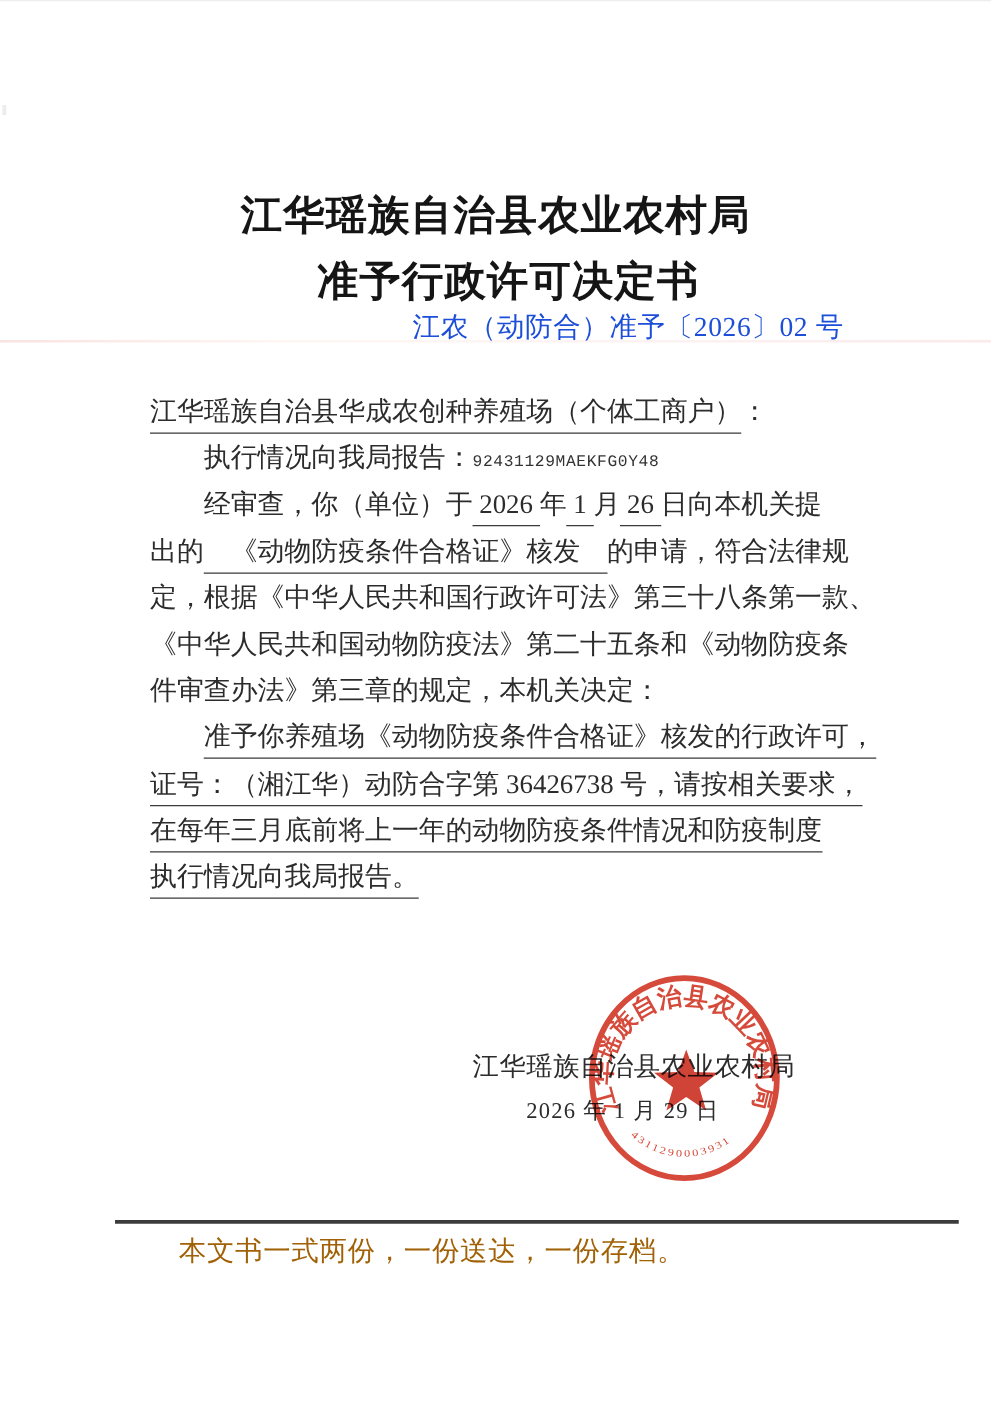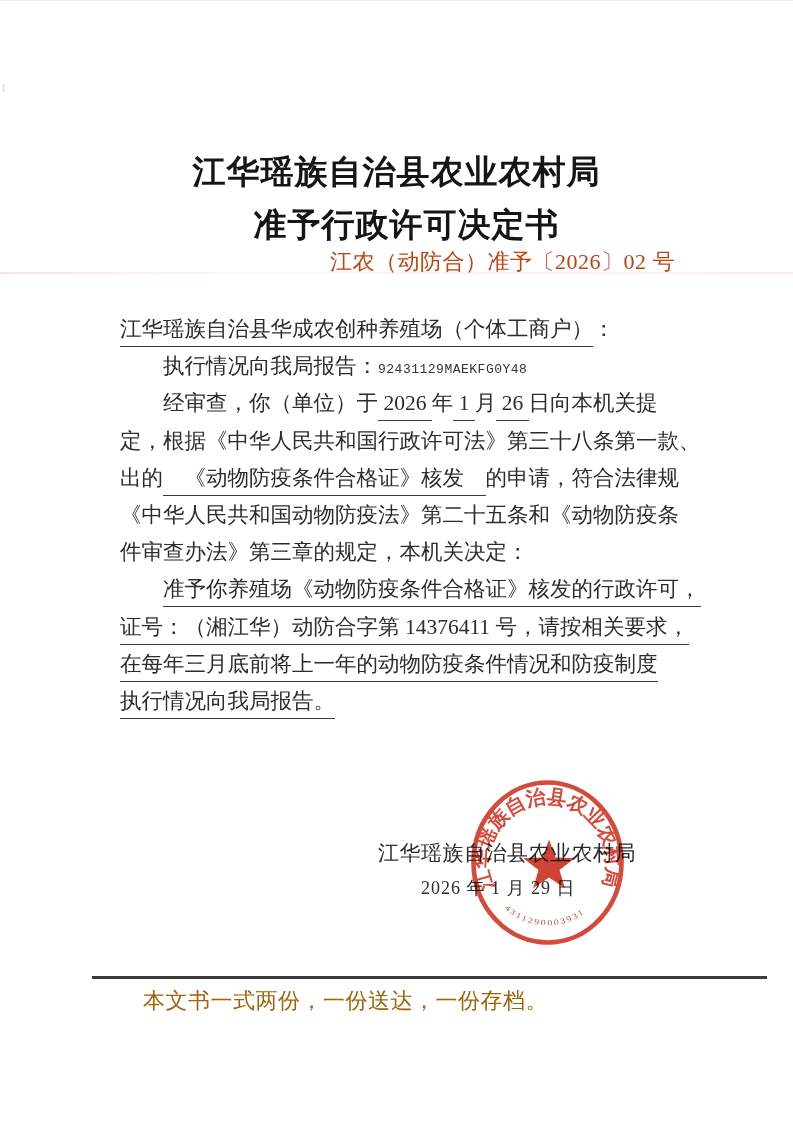--- a/index.html
+++ b/index.html
@@ -24,21 +24,21 @@
     text-align:center;
     font-weight:bold;color:#151515;
     font-size:33px;letter-spacing:1px;
     white-space:nowrap;
   }
   .title1{top:150px;}
   .title2{top:203px;margin-left:10px;}
 
   .docnum{
     position:absolute;top:247px;right:118px;
-    font-size:22px;color:#c2410c;
+    font-size:22px;color:#1d4ed8;
     white-space:nowrap;letter-spacing:.5px;
   }
 
   .body-block{
     position:absolute;top:311px;left:120px;width:560px;
     font-size:21.5px;line-height:37.2px;color:#2c2c2c;
   }
   .bline{white-space:pre;height:37.2px;}
   .ind{display:inline-block;width:43px;}
   .u{border-bottom:1.6px solid #3a3a3a;padding-bottom:5px;}
@@ -79,26 +79,26 @@
   <div class="title title1">江华瑶族自治县农业农村局</div>
   <div class="title title2">准予行政许可决定书</div>
 
   <div class="docnum">江农（动防合）准予〔2026〕02 号</div>
   <div class="scan-line"></div>
 
   <div class="body-block">
     <div class="bline"><span class="u">江华瑶族自治县华成农创种养殖场（个体工商户）</span><span>：</span></div>
     <div class="bline"><span class="ind"></span><span>执行情况向我局报告：</span><span class="code">92431129MAEKFG0Y48</span></div>
     <div class="bline"><span class="ind"></span><span>经审查，你（单位）于</span><span class="u"> 2026 </span><span>年</span><span class="u"> 1 </span><span>月</span><span class="u"> 26 </span><span>日向本机关提</span></div>
+    <div class="bline"><span>出的</span><span class="u">　《动物防疫条件合格证》核发　</span><span>的申请，符合法律规</span></div>
     <div class="bline"><span>定，根据《中华人民共和国行政许可法》第三十八条第一款、</span></div>
-    <div class="bline"><span>出的</span><span class="u">　《动物防疫条件合格证》核发　</span><span>的申请，符合法律规</span></div>
     <div class="bline"><span>《中华人民共和国动物防疫法》第二十五条和《动物防疫条</span></div>
     <div class="bline"><span>件审查办法》第三章的规定，本机关决定：</span></div>
     <div class="bline"><span class="ind"></span><span class="u">准予你养殖场《动物防疫条件合格证》核发的行政许可，</span></div>
-    <div class="bline"><span class="u">证号：（湘江华）动防合字第 14376411 号，请按相关要求，</span></div>
+    <div class="bline"><span class="u">证号：（湘江华）动防合字第 36426738 号，请按相关要求，</span></div>
     <div class="bline"><span class="u">在每年三月底前将上一年的动物防疫条件情况和防疫制度</span></div>
     <div class="bline"><span class="u">执行情况向我局报告。</span></div>
   </div>
 
   <div class="sig-agency">江华瑶族自治县农业农村局</div>
   <div class="sig-date">2026 年 1 月 29 日</div>
 
   <svg class="seal" viewBox="463 772 172 178" xmlns="http://www.w3.org/2000/svg">
     <defs>
       <path id="sealArcTop" d="M 494 887.5 A 59 59 0 1 1 601 887.5" fill="none"></path>

